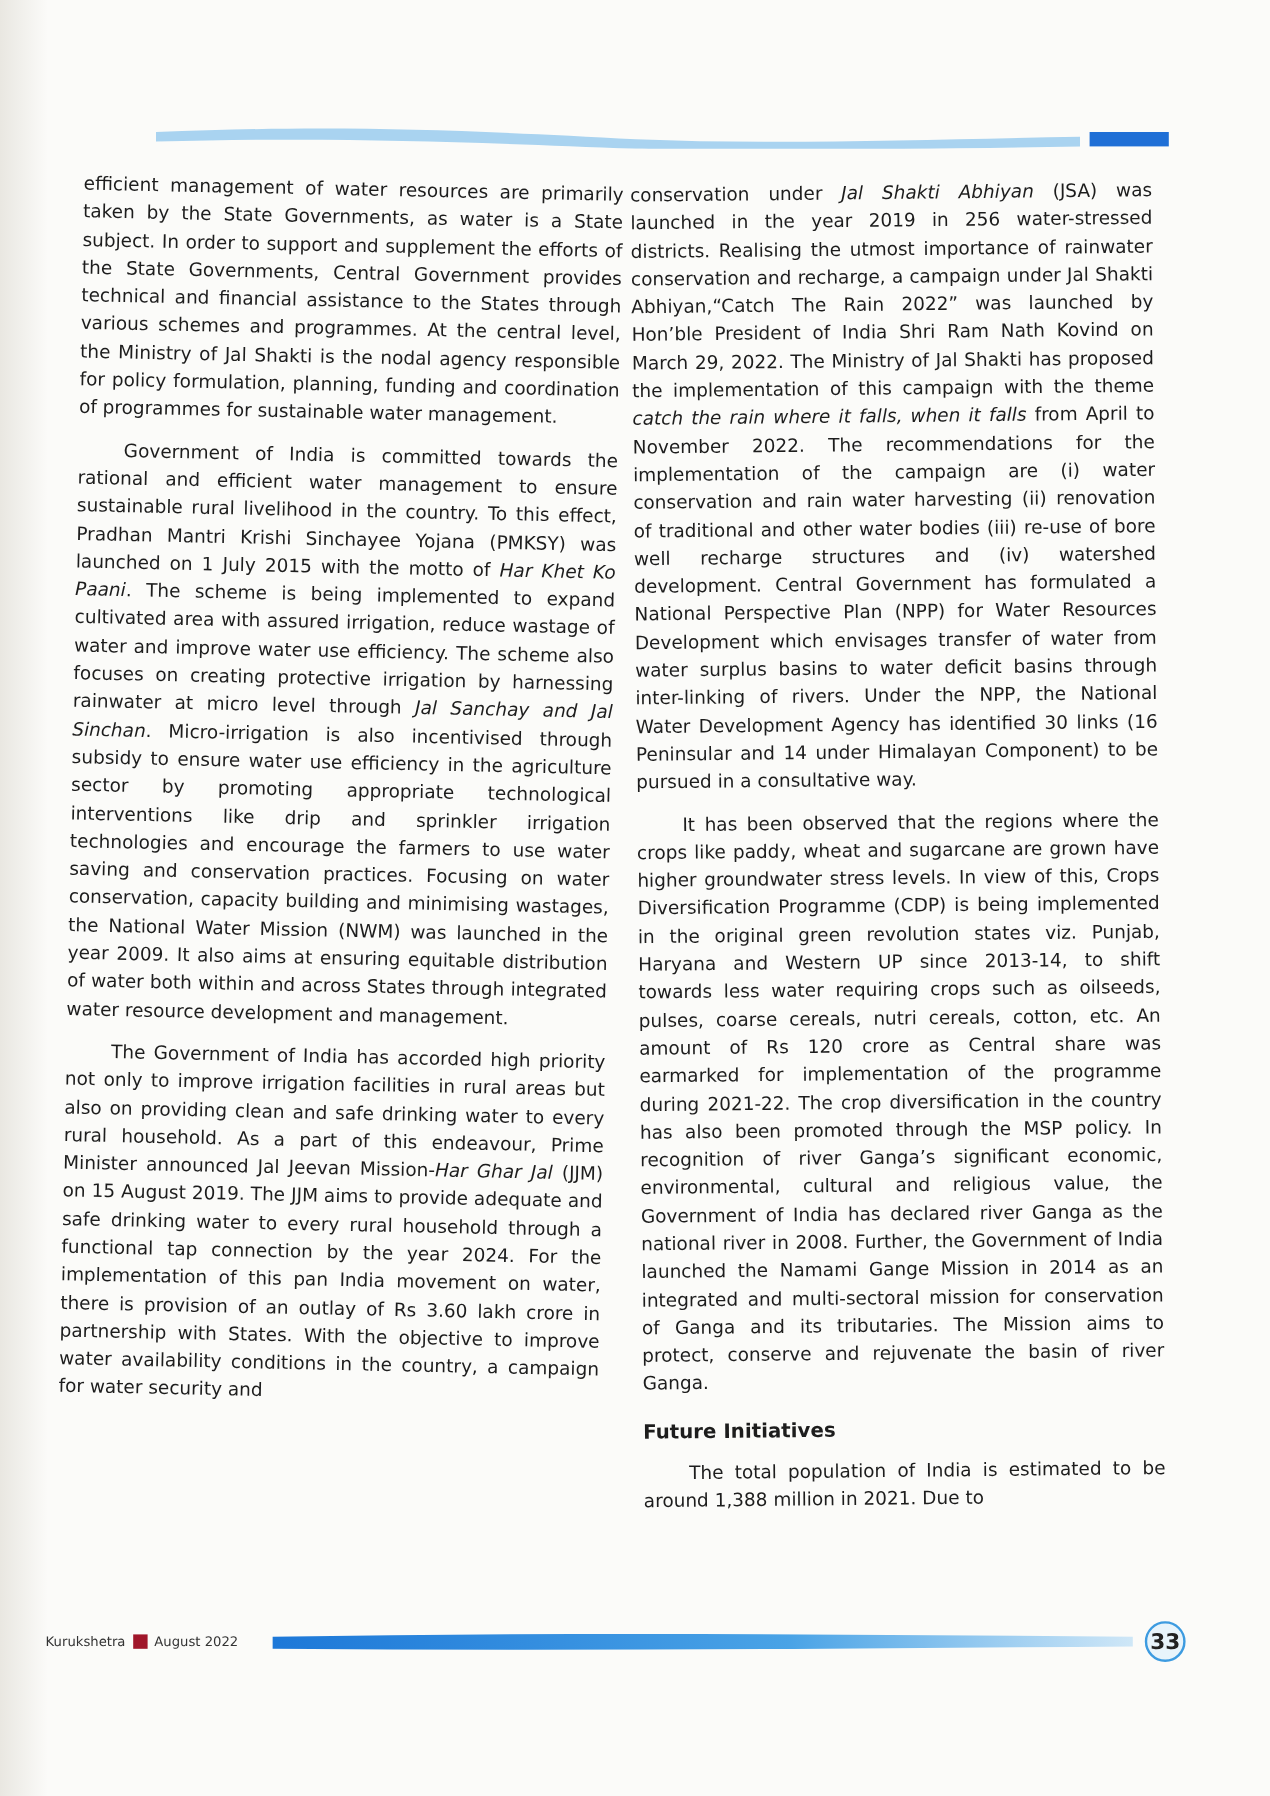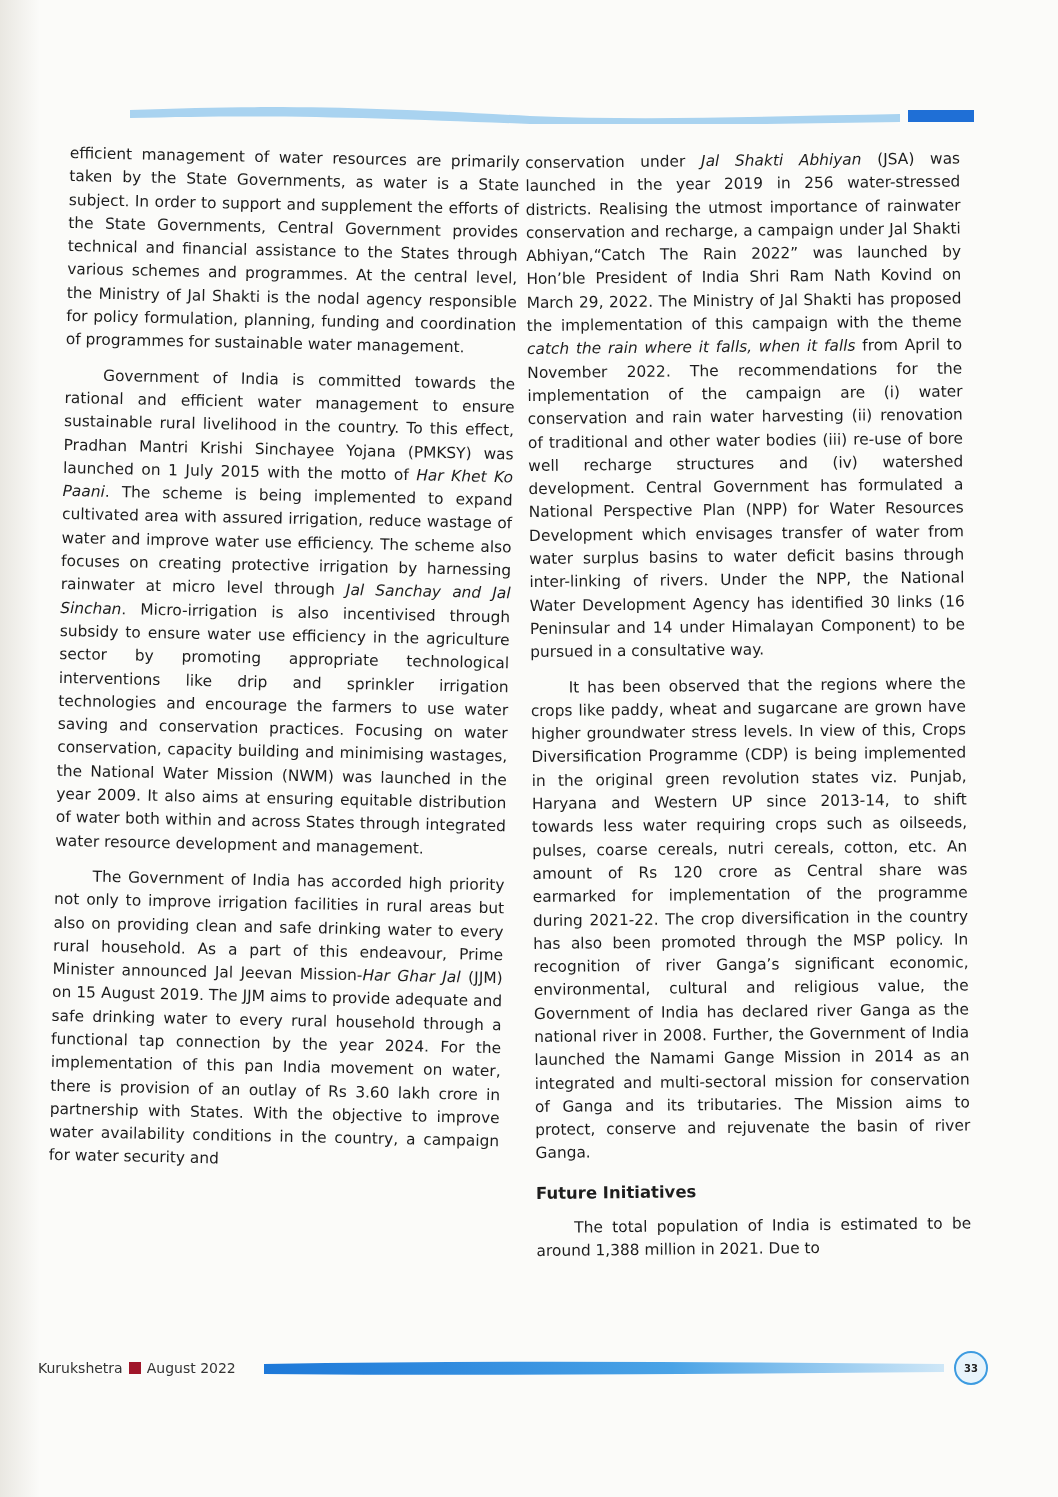--- a/index.html
+++ b/index.html
@@ -27,29 +27,29 @@
   .col-left { left: 70px; top: 142px; width: 450px; transform: rotate(1.2deg); transform-origin: top left; }
   .col-right { left: 525px; top: 152px; width: 435px; transform: rotate(-0.6deg); transform-origin: top left; }
   .heading {
     font-weight: bold; font-size: 16.5px; margin: 16px 0 10px 0 !important; text-indent: 0 !important;
   }
   em { font-style: italic; }
   .footer {
     position: absolute; left: 38px; top: 1350px; width: 950px; height: 36px;
     display: flex; align-items: center;
   }
-  .footer-text { font-size: 14px; color: #333; display: flex; align-items: center; gap: 6px; }
+  .footer-text { font-size: 11px; color: #333; display: flex; align-items: center; gap: 6px; }
   .footer-square { width: 12px; height: 12px; background: #a0162a; display: inline-block; }
   .footer-bar { flex: 1; height: 16px; margin: 0 10px 0 28px; }
   .footer-bar svg { width: 100%; height: 100%; display: block; }
   .page-num {
     width: 30px; height: 30px; border-radius: 50%;
     border: 2px solid #3d9be0; background: #e8f4fb;
     display: flex; align-items: center; justify-content: center;
-    font-size: 10px; font-weight: bold; color: #222;
+    font-size: 18px; font-weight: bold; color: #222;
   }
 </style>
 </head>
 <body>
 
 <div class="page-shade"></div>
 
 <div class="top-band">
   <svg viewBox="0 0 845 20" preserveAspectRatio="none">
     <path d="M0,6 C150,0 250,4 400,12 C520,17 650,12 770,10 L770,18 C650,20 520,22 400,20 C250,14 150,10 0,14 Z" fill="#a9d3f0"></path>

